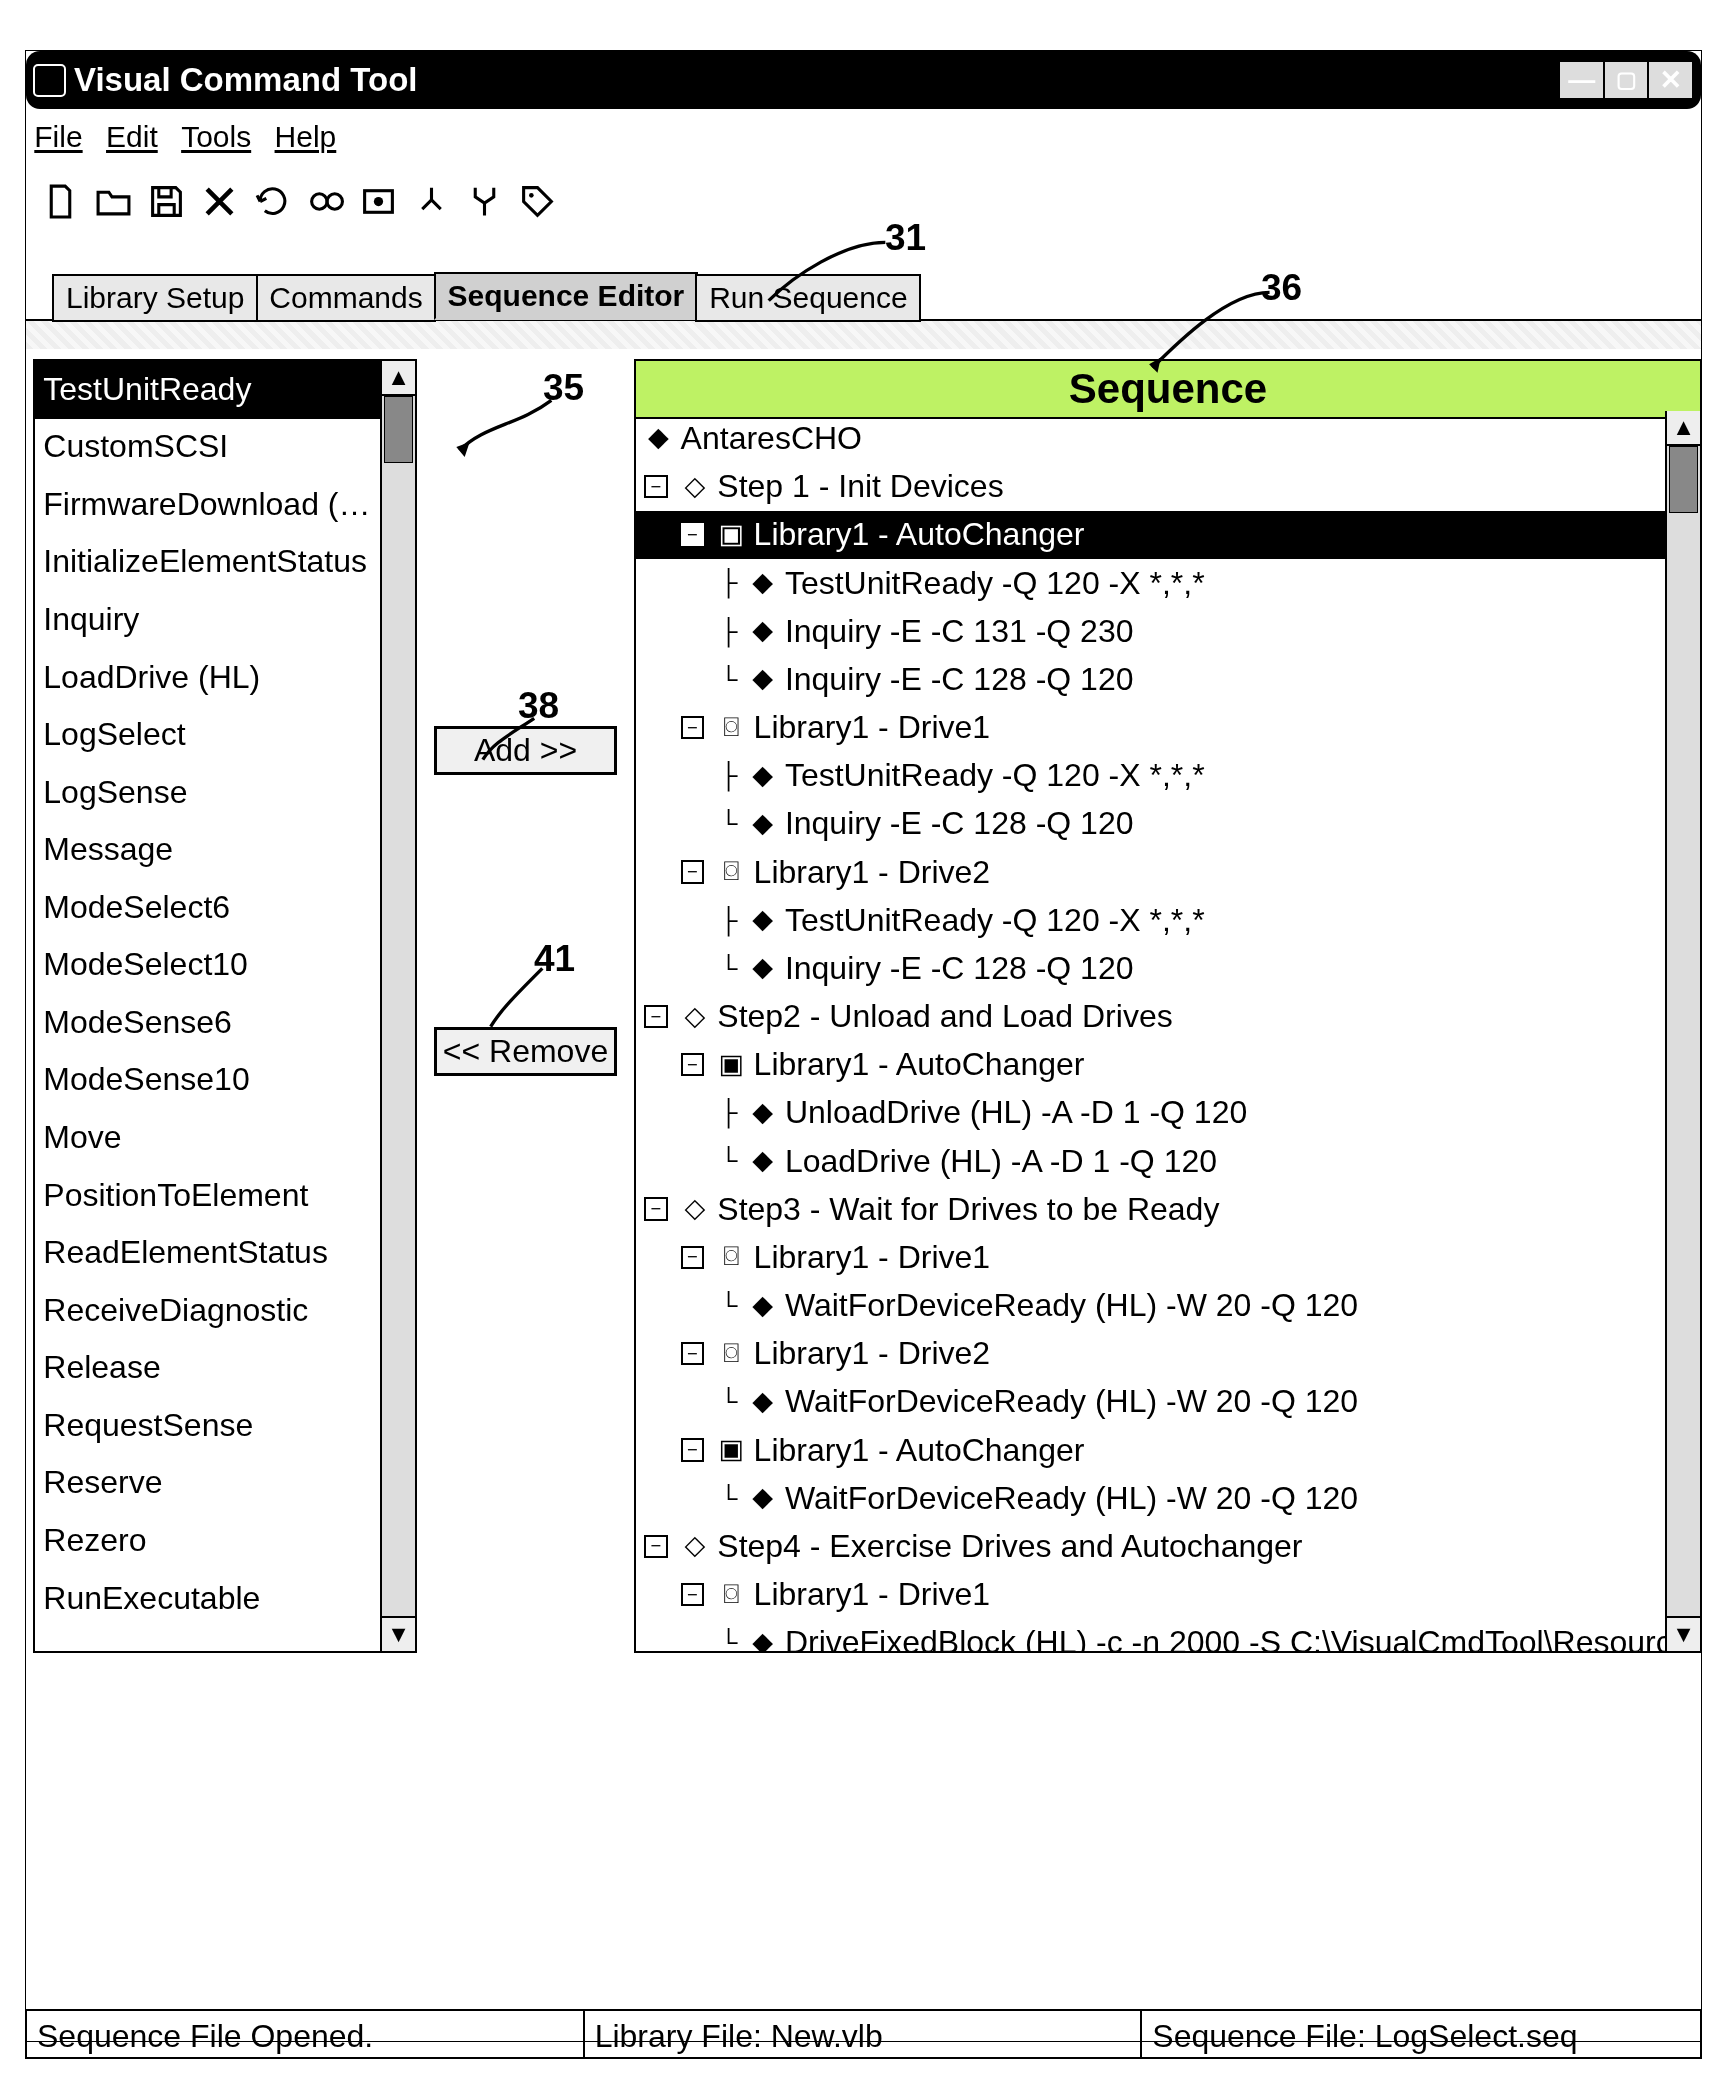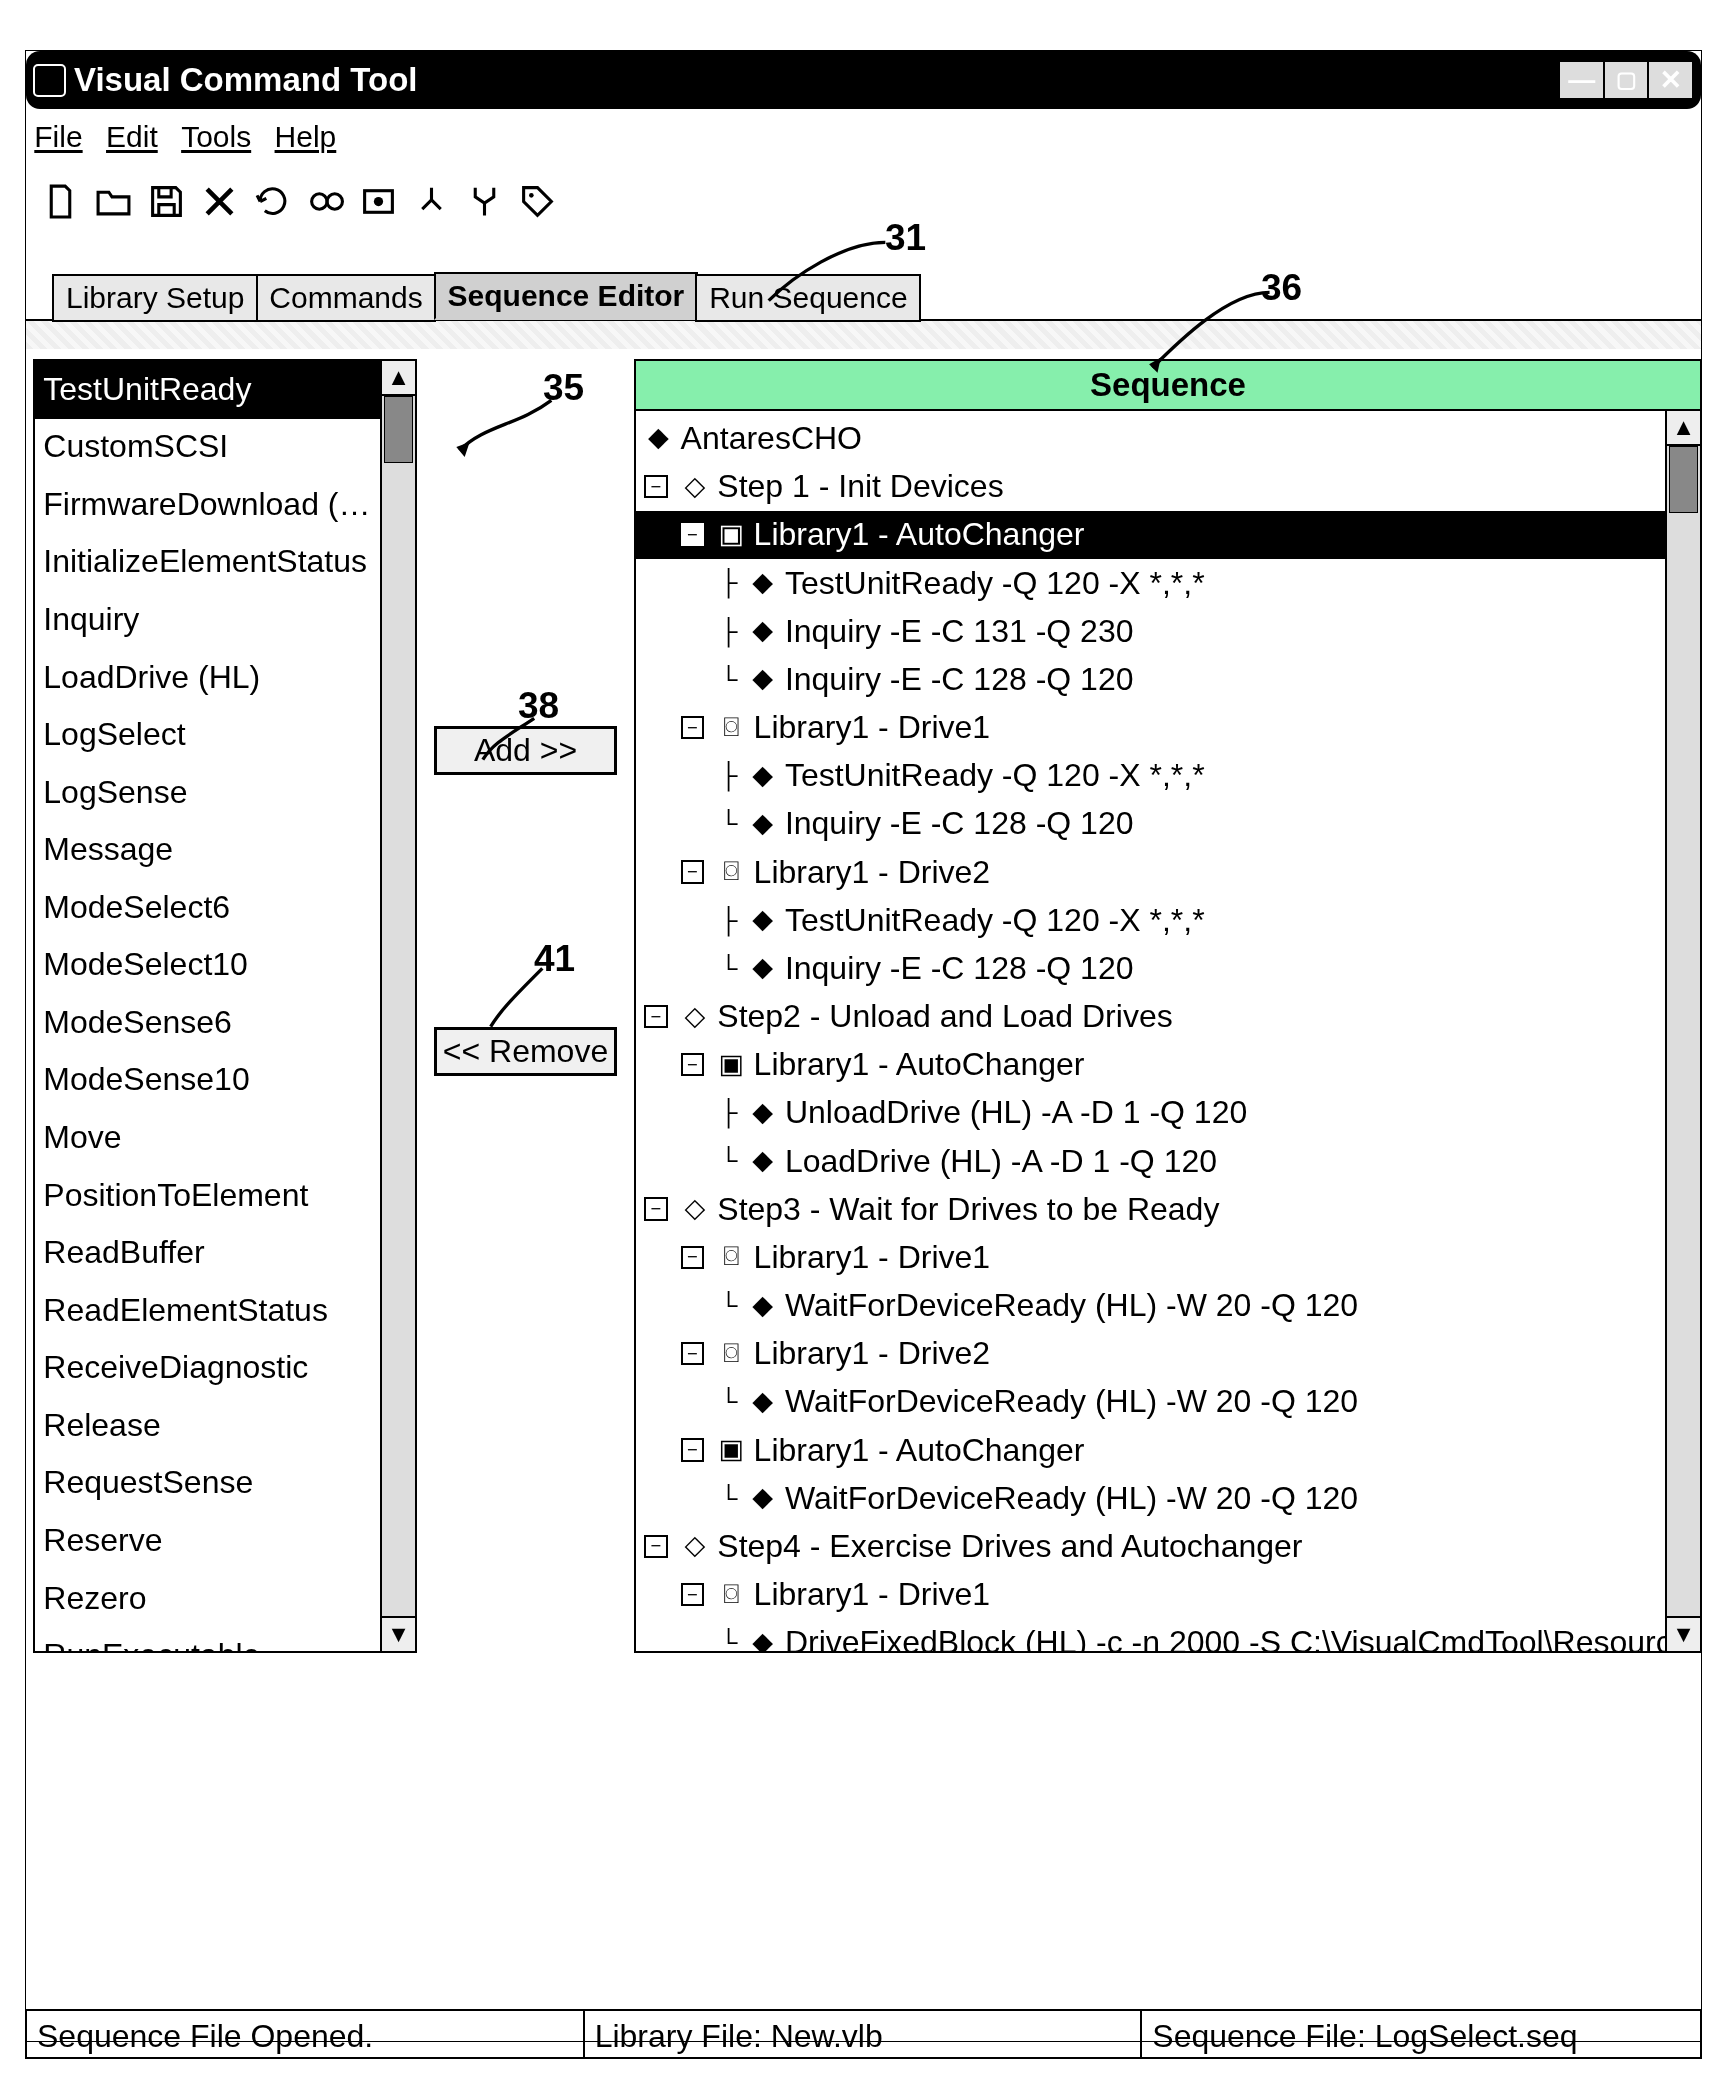--- a/index.html
+++ b/index.html
@@ -83,22 +83,22 @@
   
   .mid-col { position: relative; }
   .mid-btn {
     position: absolute; left: 16.7px; right: 16.7px;
     border: 3.3px solid #000; background: #f0f0f0;
     text-align: center; padding: 3px 0; font-size: 32px;
   }
   
   .seq-wrap { border: 2.5px solid #000; position: relative; height: 1294px; }
   .seq-header {
-    height: 50px; border-bottom: 2.5px solid #000; display:flex; align-items:center; justify-content:center;
-    font-size: 33px; background:#86efac; font-weight: bold;
+    height: 58px; border-bottom: 2.5px solid #000; display:flex; align-items:center; justify-content:center;
+    font-size: 42px; background:#bef264; font-weight: bold;
   }
   .seq-body { position:absolute; top:50px; left:0; right:35px; bottom:0; overflow:hidden; padding:3.3px 0; }
   .tree-row { display:flex; align-items:center; gap:8.3px; padding:1.7px 0 1.7px 8.3px; font-size:32px; line-height:1.4; white-space:nowrap; }
   .tree-row.selected { background:#000; color:#fff; }
   .ind { display:inline-block; width:28px; flex:0 0 28px; }
   .exp { display:inline-flex; width:23.4px; height:23.4px; border:2.5px solid #000; align-items:center; justify-content:center; font-size:18.4px; flex:0 0 23.4px; margin-right:5px; background:#fff; color:#000;}
   .dots { width:23.4px; text-align:center; flex:0 0 23.4px; font-size:25px; }
   .node-icon { display:inline-block; width:28px; text-align:center; flex:0 0 28px; font-size:27px; }
   .tree-row.selected .exp { border-color:#fff; }
   .seq-wrap .vscroll { top:50px; }
@@ -214,21 +214,20 @@
         <div class="left-list-item">LoadDrive (HL)</div>
         <div class="left-list-item">LogSelect</div>
         <div class="left-list-item">LogSense</div>
         <div class="left-list-item">Message</div>
         <div class="left-list-item">ModeSelect6</div>
         <div class="left-list-item">ModeSelect10</div>
         <div class="left-list-item">ModeSense6</div>
         <div class="left-list-item">ModeSense10</div>
         <div class="left-list-item">Move</div>
         <div class="left-list-item">PositionToElement</div>
-        <div class="left-list-item">ReadBuffer</div>
         <div class="left-list-item">ReadElementStatus</div>
         <div class="left-list-item">ReceiveDiagnostic</div>
         <div class="left-list-item">Release</div>
         <div class="left-list-item">RequestSense</div>
         <div class="left-list-item">Reserve</div>
         <div class="left-list-item">Rezero</div>
         <div class="left-list-item">RunExecutable</div>
       </div>
     <div class="vscroll">
       <div class="arrow">▲</div>

